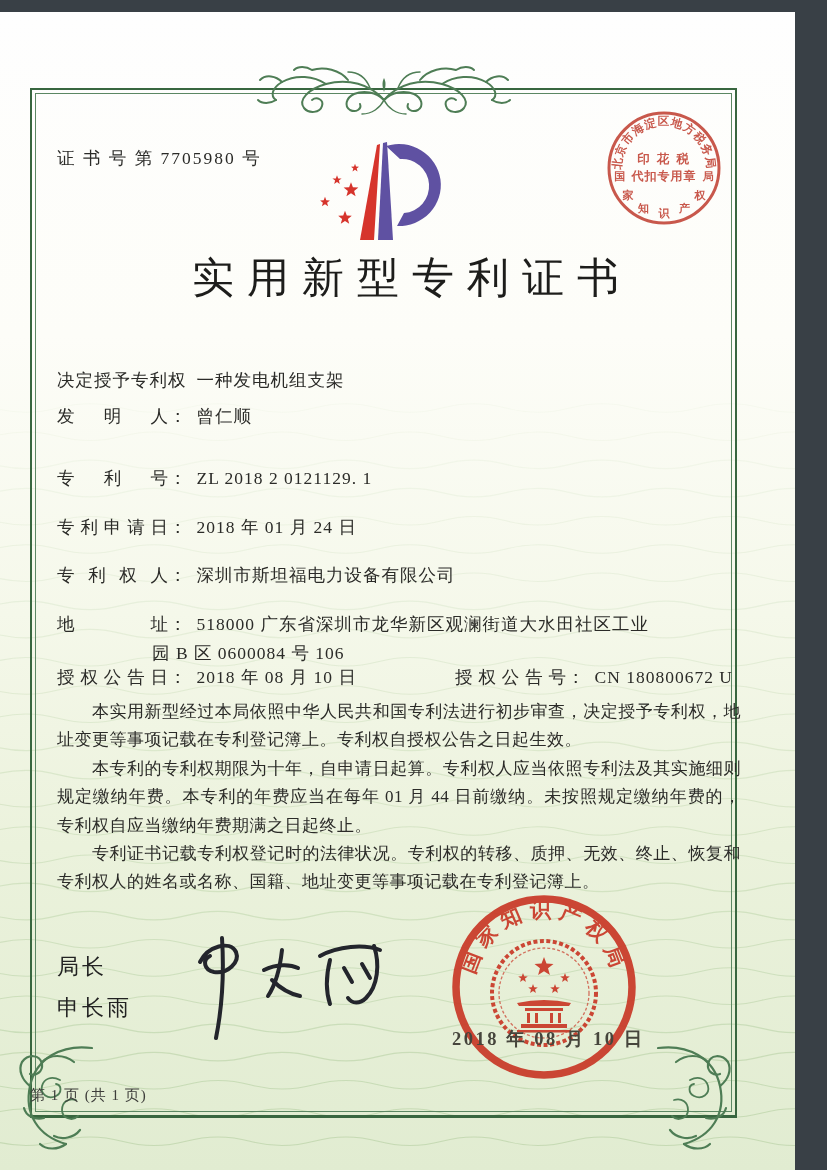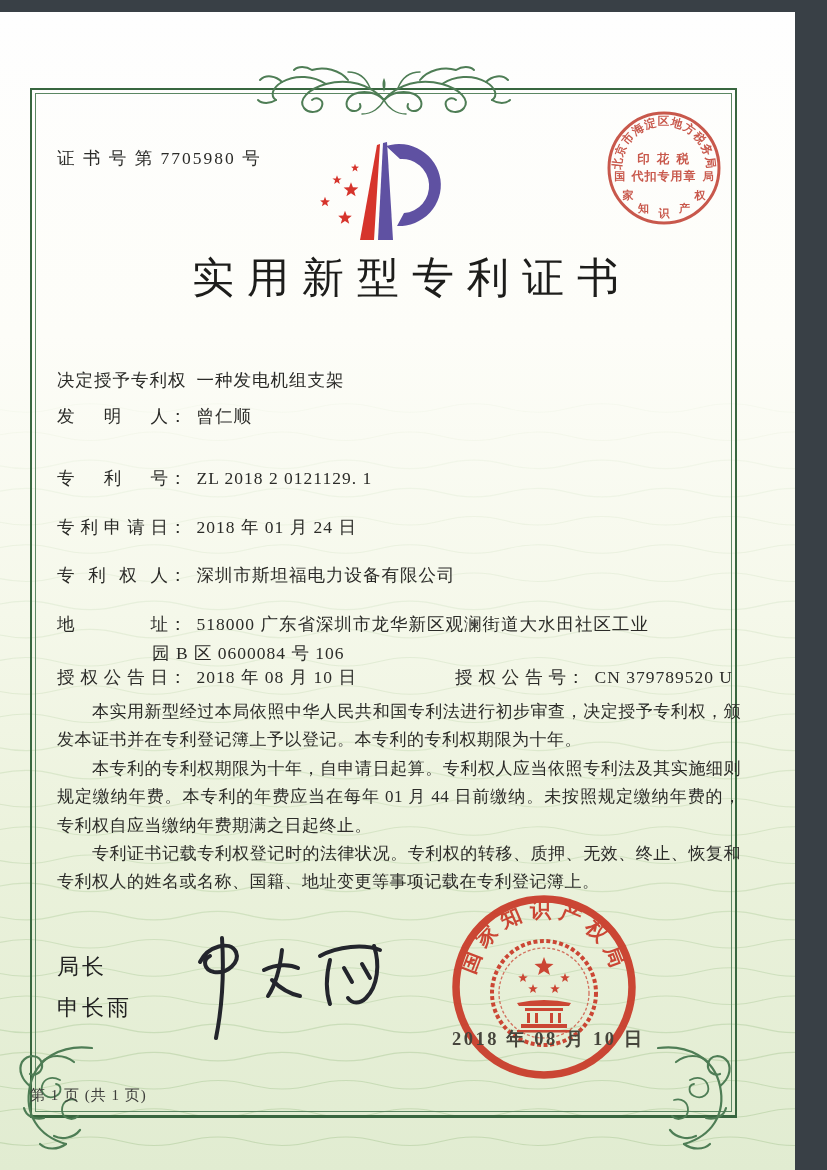--- a/index.html
+++ b/index.html
@@ -142,25 +142,25 @@
     <span class="flabel">专利权人</span><span>：</span><span class="fvalue">深圳市斯坦福电力设备有限公司</span>
   </div>
   <div class="abs row" style="top:600px">
     <span class="flabel">地址</span><span>：</span><span class="fvalue">518000 广东省深圳市龙华新区观澜街道大水田社区工业</span>
   </div>
   <div class="abs row addr2">园 B 区 0600084 号 106</div>
   <div class="abs row" style="top:653px">
     <span class="flabel">授权公告日</span><span>：</span><span class="fvalue">2018 年 08 月 10 日</span>
   </div>
   <div class="abs row grant2">
-    <span class="flabel">授权公告号</span><span>：</span><span class="fvalue">CN 379789520 U</span>
+    <span class="flabel">授权公告号</span><span>：</span><span class="fvalue">CN 180800672 U</span>
   </div>
 
   <div class="abs paras">
-    <p>本实用新型经过本局依照中华人民共和国专利法进行初步审查，决定授予专利权，颁发本证书并在专利登记簿上予以登记。本专利的专利权期限为十年。</p>
+    <p>本实用新型经过本局依照中华人民共和国专利法进行初步审查，决定授予专利权，地址变更等事项记载在专利登记簿上。专利权自授权公告之日起生效。</p>
     <p>本专利的专利权期限为十年，自申请日起算。专利权人应当依照专利法及其实施细则规定缴纳年费。本专利的年费应当在每年 01 月 44 日前缴纳。未按照规定缴纳年费的，专利权自应当缴纳年费期满之日起终止。</p>
     <p>专利证书记载专利权登记时的法律状况。专利权的转移、质押、无效、终止、恢复和专利权人的姓名或名称、国籍、地址变更等事项记载在专利登记簿上。</p>
   </div>
 
   <div class="abs sig-label" style="top:940px">局长</div>
   <div class="abs sig-label" style="top:981px">申长雨</div>
 
   <svg class="abs z3" style="left:178px;top:908px" width="220" height="130" viewBox="0 0 220 130">
     <g stroke="#23252c" stroke-width="4" fill="none" stroke-linecap="round" stroke-linejoin="round">
       <path d="M22,42 C30,26 52,20 58,32 C62,42 50,54 36,52 C26,50 24,40 32,36"></path>

